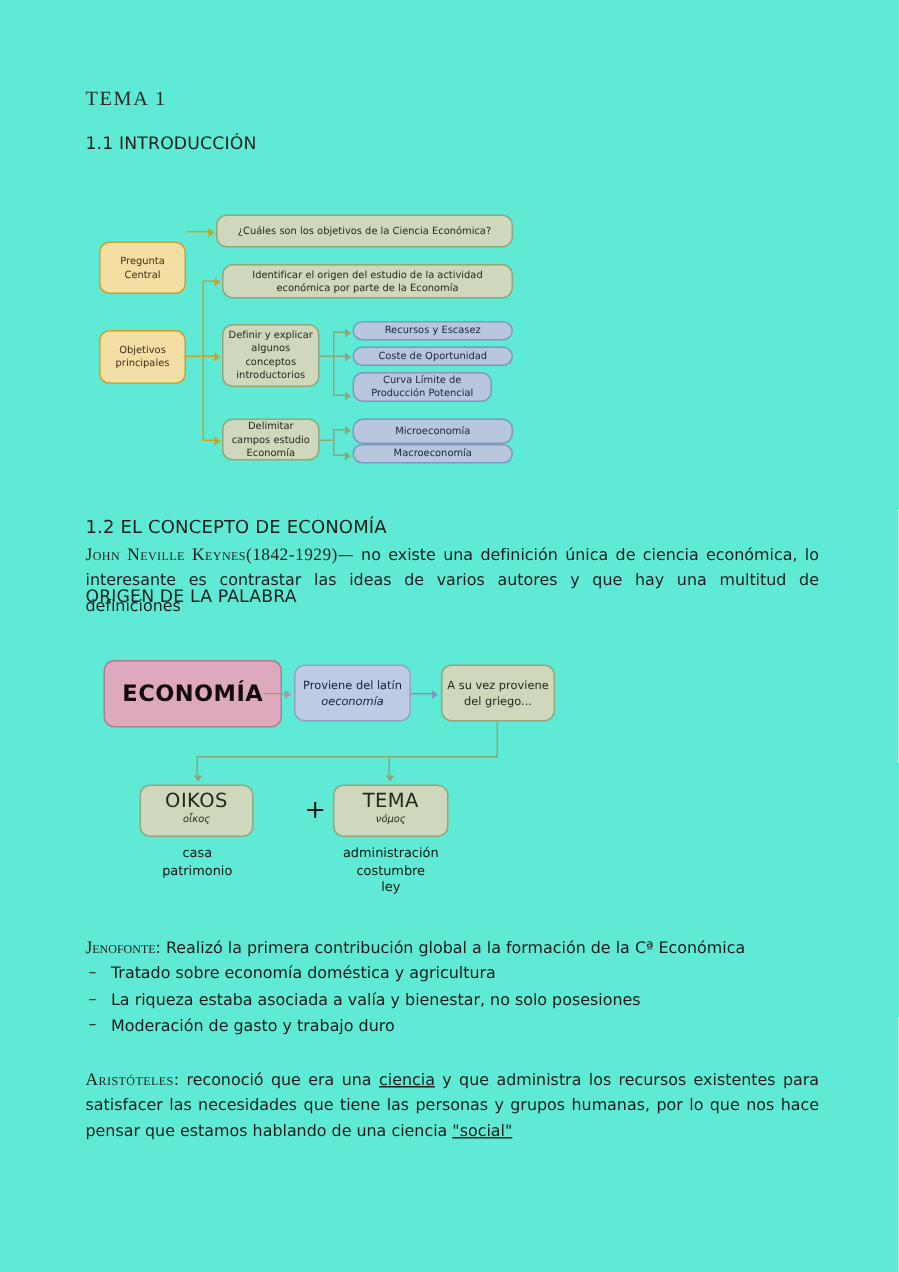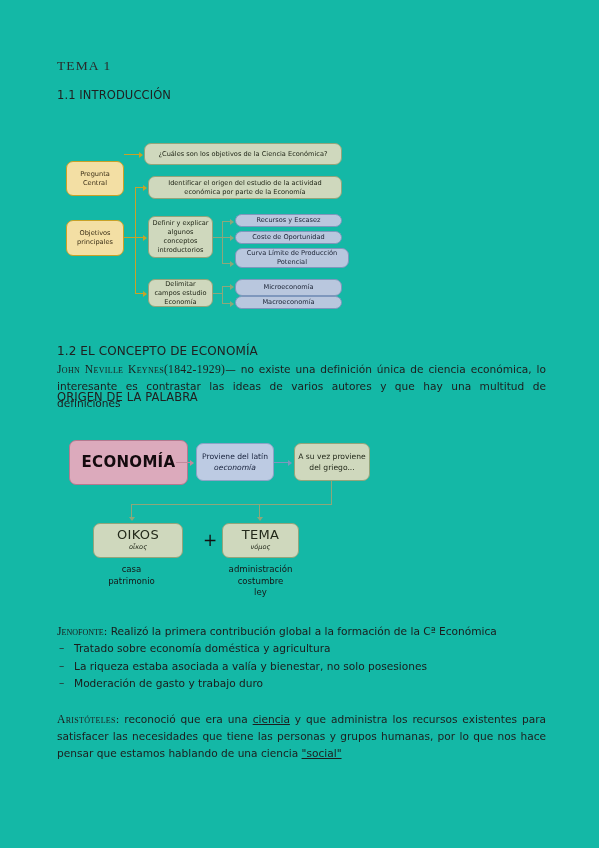--- a/index.html
+++ b/index.html
@@ -5,21 +5,21 @@
 <style>
   html, body {
     margin: 0;
     padding: 0;
     background: #ffffff;
   }
   .page {
     position: relative;
     width: 599px;
     height: 848px;
-    background: #14b8a6;
+    background: #5eead4;
     overflow: hidden;
     font-family: "Liberation Sans", sans-serif;
     color: #1b1b1b;
   }
 
   .tema-title {
     position: absolute;
     left: 57px;
     top: 58px;
     font-family: "Liberation Serif", serif;
@@ -260,21 +260,21 @@
     <div class="ln-g" style="left:165px; top:89px; width:9px; height:1.1px;"></div>
     <div class="arrow ar-right-g" style="left:173px; top:86.5px;"></div>
     <div class="node n-blue" style="left:178px; top:82px; width:107px; height:13px;">Recursos y Escasez</div>
 
     <div class="ln-g" style="left:165px; top:105px; width:9px; height:1.1px;"></div>
     <div class="arrow ar-right-g" style="left:173px; top:102.5px;"></div>
     <div class="node n-blue" style="left:178px; top:99px; width:107px; height:13px;">Coste de Oportunidad</div>
 
     <div class="ln-g" style="left:165px; top:131px; width:9px; height:1.1px;"></div>
     <div class="arrow ar-right-g" style="left:173px; top:128.5px;"></div>
-    <div class="node n-blue" style="left:178px; top:116px; width:114px; height:20px;">Curva Límite de Producción Potencial</div>
+    <div class="node n-blue" style="left:178px; top:116px; width:93px; height:20px;">Curva Límite de Producción Potencial</div>
 
     <div class="ln" style="left:78px; top:161px; width:9px; height:1.1px;"></div>
     <div class="arrow ar-right-y" style="left:86px; top:158.5px;"></div>
     <div class="node n-green" style="left:91px; top:147px; width:65px; height:28px;">Delimitar campos estudio Economía</div>
 
     <div class="ln-g" style="left:156px; top:161px; width:10px; height:1.1px;"></div>
     <div class="ln-g" style="left:165px; top:154px; width:1.1px; height:18px;"></div>
 
     <div class="ln-g" style="left:165px; top:154px; width:9px; height:1.1px;"></div>
     <div class="arrow ar-right-g" style="left:173px; top:151.5px;"></div>
@@ -312,21 +312,21 @@
 
     <div class="node n-green" style="left:244px; top:9px; width:76px; height:38px; font-size:7.6px; line-height:11px;">A su vez proviene del griego...</div>
 
     <div class="ln-g" style="left:281px; top:47px; width:1.1px; height:24px;"></div>
     <div class="ln-g" style="left:81px; top:70px; width:201px; height:1.1px;"></div>
     <div class="ln-g" style="left:81px; top:70px; width:1.1px; height:14px;"></div>
     <div class="arrow ar-down-g" style="left:78.5px; top:83px;"></div>
     <div class="ln-g" style="left:209px; top:70px; width:1.1px; height:14px;"></div>
     <div class="arrow ar-down-g" style="left:206.5px; top:83px;"></div>
 
-    <div class="node n-green" style="left:43px; top:89px; width:90px; height:35px;">
+    <div class="node n-green" style="left:43px; top:89px; width:76px; height:35px;">
       <span class="stack">
         <span class="mid-word">OIKOS</span>
         <span class="greek">οἶκος</span>
       </span>
     </div>
 
     <div class="plus-sign" style="left:153px; top:96px;">+</div>
 
     <div class="node n-green" style="left:172px; top:89px; width:77px; height:35px;">
       <span class="stack">

